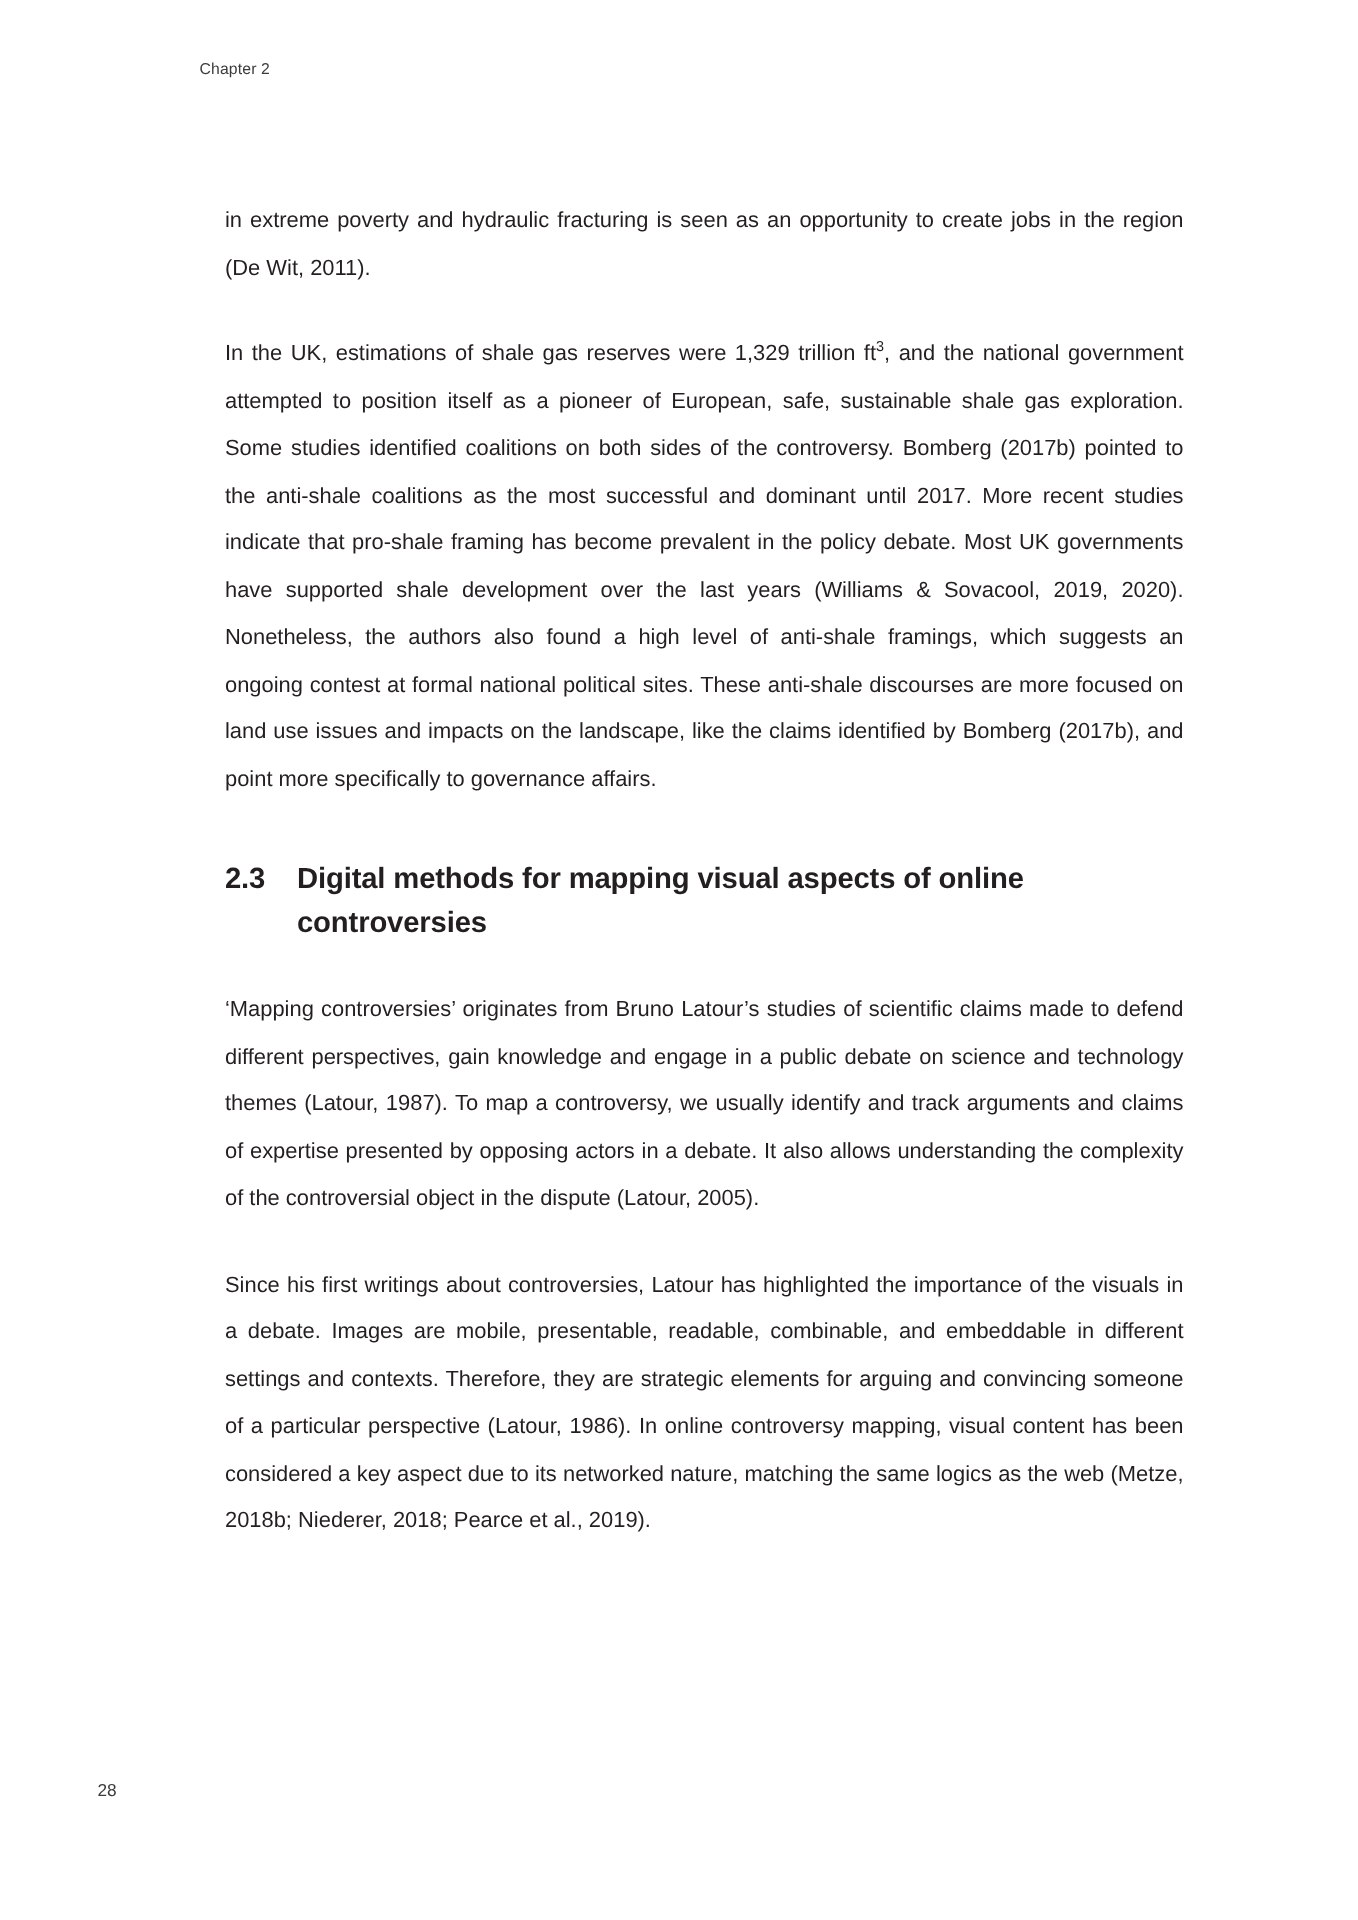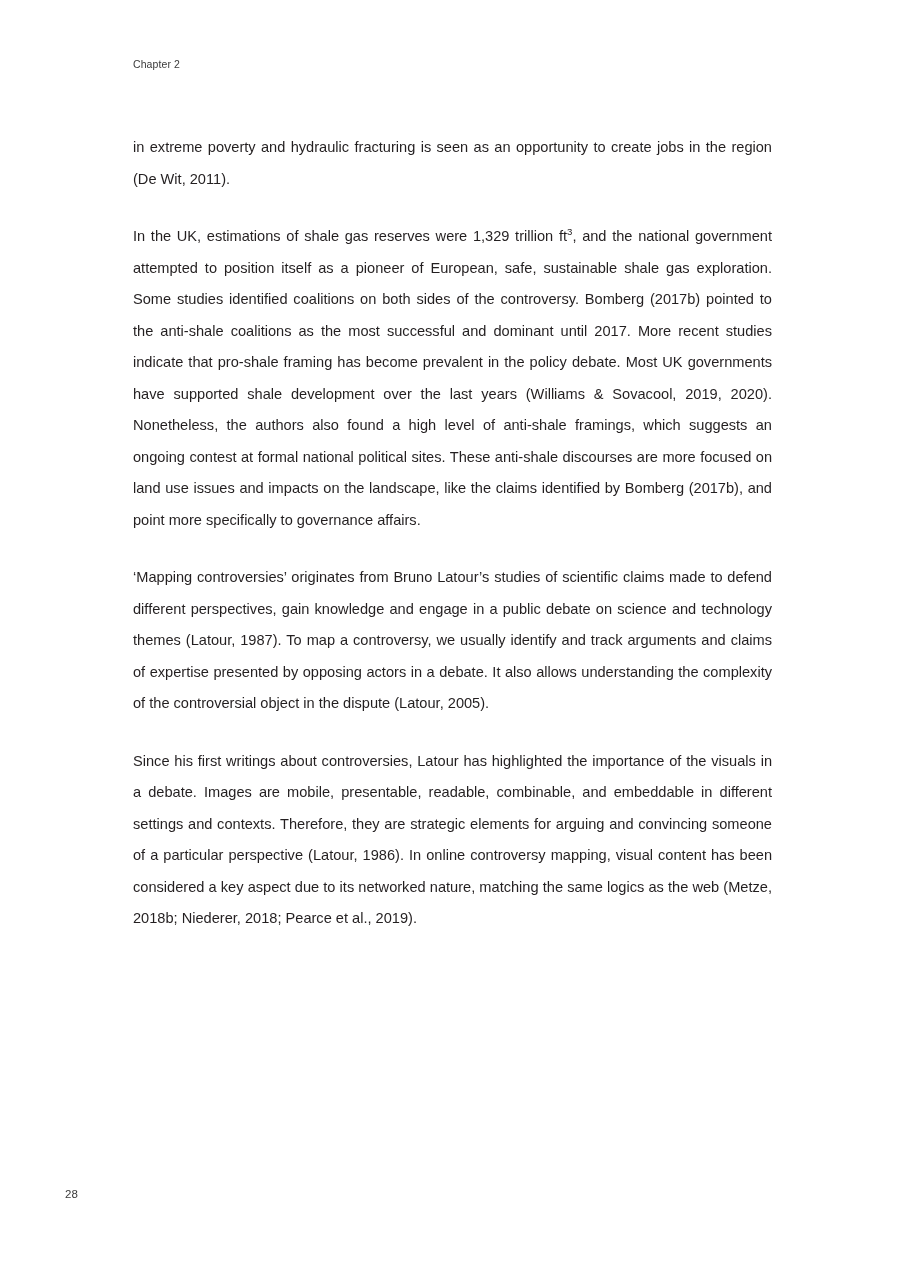--- a/index.html
+++ b/index.html
@@ -15,28 +15,28 @@
     color: #231f20;
     overflow: hidden;
   }
   .page {
     position: absolute;
     inset: 0;
   }
   .running-head {
     position: absolute;
     left: 133px;
-    top: 58px;
+    top: 40px;
     font-size: 10.5px;
     color: #3b3b3b;
     letter-spacing: 0.1px;
   }
   .content {
     position: absolute;
-    left: 133px;
+    left: 150px;
     top: 132px;
     width: 639px;
   }
   p.body {
     margin: 0 0 26px 0;
     font-size: 14.6px;
     line-height: 31.5px;
     text-align: justify;
     text-justify: inter-word;
     color: #231f20;
@@ -81,20 +81,24 @@
 <div class="page">
 
   <div class="running-head">Chapter 2</div>
 
   <div class="content">
 
     <p class="body">in extreme poverty and hydraulic fracturing is seen as an opportunity to create jobs in the region (De Wit, 2011).</p>
 
     <p class="body"><span>In the UK, estimations of shale gas reserves were 1,329 trillion ft</span><sup>3</sup><span>, and the national government attempted to position itself as a pioneer of European, safe, sustainable shale gas exploration. Some studies identified coalitions on both sides of the controversy. Bomberg (2017b) pointed to the anti-shale coalitions as the most successful and dominant until 2017. More recent studies indicate that pro-shale framing has become prevalent in the policy debate. Most UK governments have supported shale development over the last years (Williams &amp; Sovacool, 2019, 2020). Nonetheless, the authors also found a high level of anti-shale framings, which suggests an ongoing contest at formal national political sites. These anti-shale discourses are more focused on land use issues and impacts on the landscape, like the claims identified by Bomberg (2017b), and point more specifically to governance affairs.</span></p>
 
+    <div class="section-heading">
+      <span class="num">2.3</span>
+      <span class="txt">Digital methods for mapping visual aspects of online controversies</span>
+    </div>
 
     <p class="body">‘Mapping controversies’ originates from Bruno Latour’s studies of scientific claims made to defend different perspectives, gain knowledge and engage in a public debate on science and technology themes (Latour, 1987). To map a controversy, we usually identify and track arguments and claims of expertise presented by opposing actors in a debate. It also allows understanding the complexity of the controversial object in the dispute (Latour, 2005).</p>
 
     <p class="body">Since his first writings about controversies, Latour has highlighted the importance of the visuals in a debate. Images are mobile, presentable, readable, combinable, and embeddable in different settings and contexts. Therefore, they are strategic elements for arguing and convincing someone of a particular perspective (Latour, 1986). In online controversy mapping, visual content has been considered a key aspect due to its networked nature, matching the same logics as the web (Metze, 2018b; Niederer, 2018; Pearce et al., 2019).</p>
 
   </div>
 
   <div class="folio">28</div>
 
 </div>

